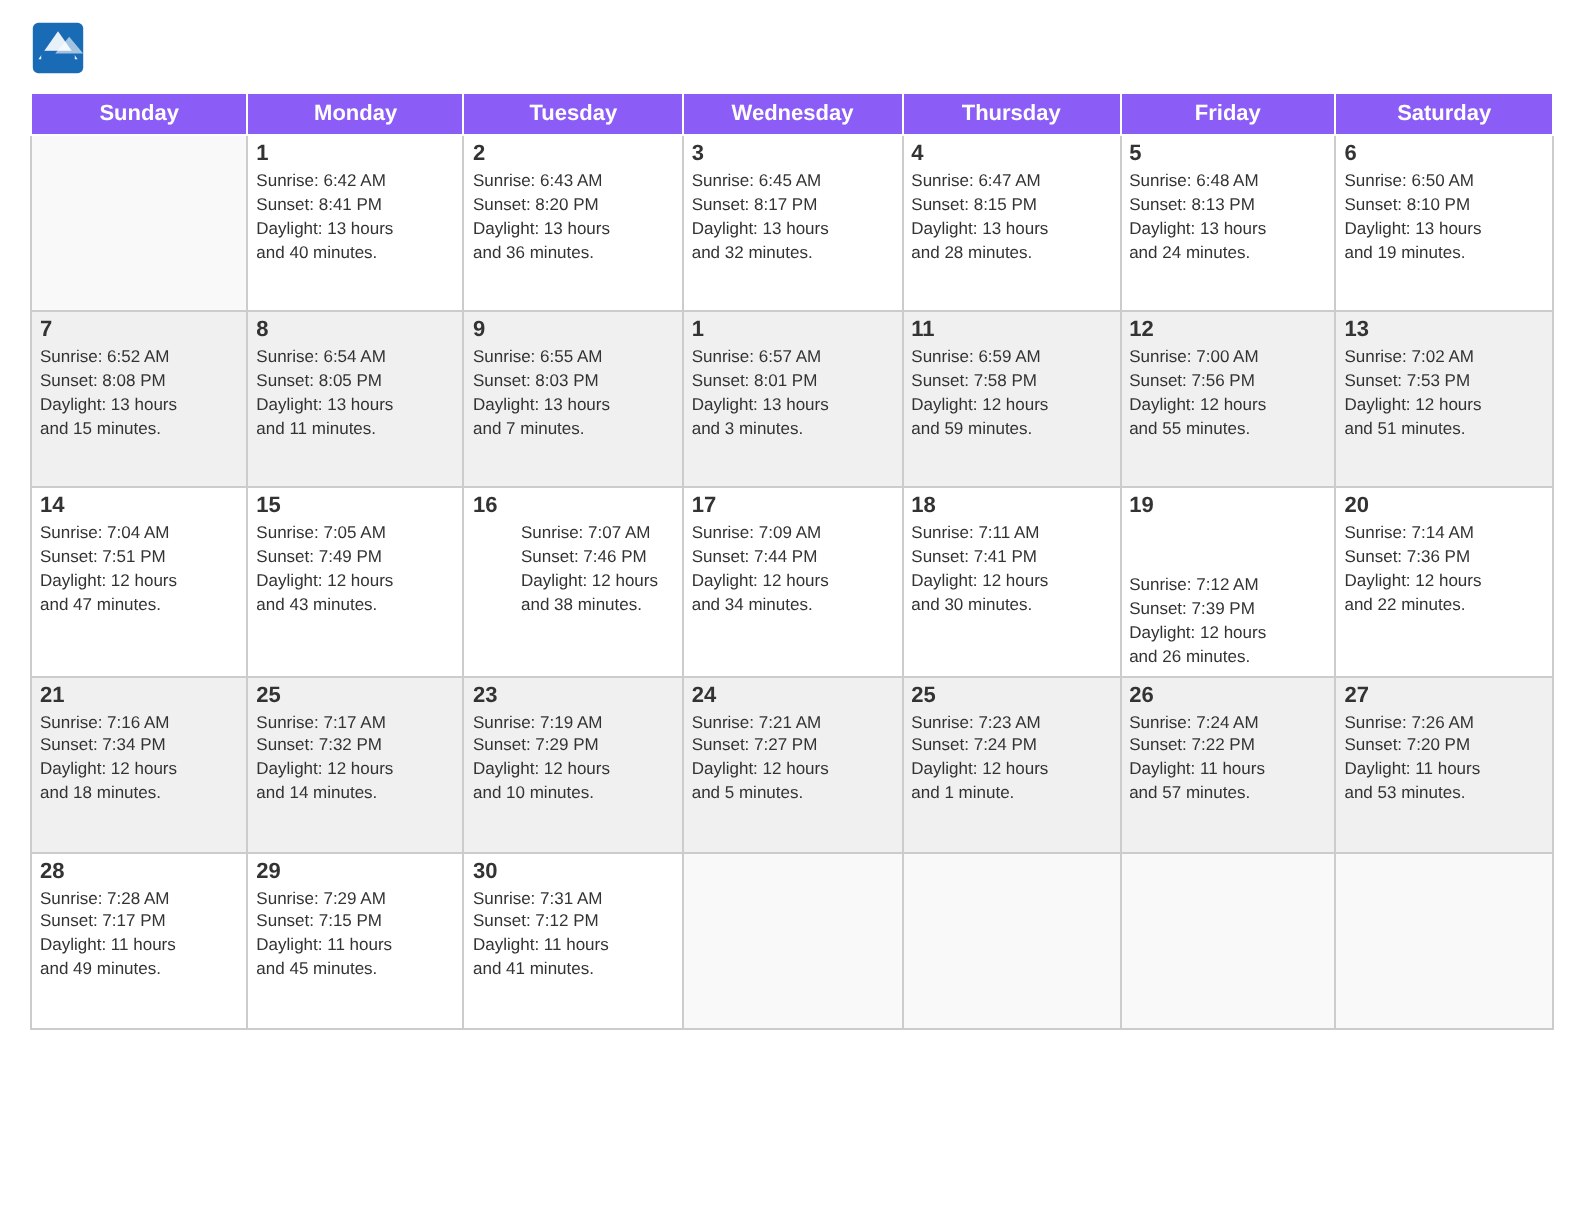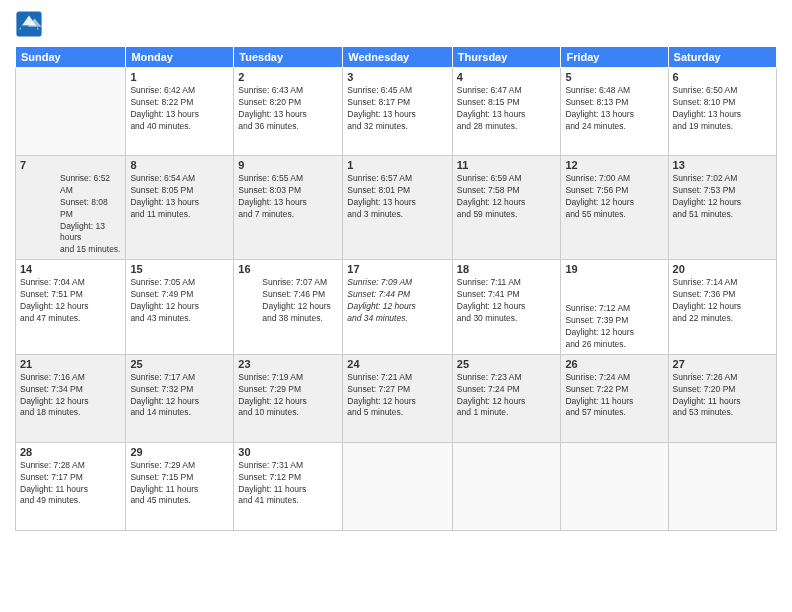--- a/index.html
+++ b/index.html
@@ -51,24 +51,24 @@
     .subtitle {
       font-size: 14px;
       color: #333;
     }
     .calendar {
       width: 100%;
       border-collapse: collapse;
       font-size: 9.5px;
     }
     .calendar thead th {
-      background-color: #3b82f6;
+      background-color: #8b5cf6;
       color: #fff;
       padding: 4px 5px;
-      text-align: left;
+      text-align: center;
       font-size: 11px;
       font-weight: bold;
       border: 1px solid #fff;
     }
     .calendar tbody td {
       border: 1px solid #ccc;
       vertical-align: top;
       padding: 3px 4px;
       width: 113px;
       height: 88px;
@@ -129,21 +129,21 @@
           <th>Friday</th>
           <th>Saturday</th>
         </tr>
     </thead>
     <tbody id="calendar-body">
     <tr>
           <td class="empty-cell"></td>
           <td>
             <div class="day-number">1</div>
             <div class="day-info" style="white-space: pre-line;">Sunrise: 6:42 AM
-Sunset: 8:22 PM
+Sunset: 8:41 PM
 Daylight: 13 hours
 and 40 minutes.</div>
           </td>
           <td>
             <div class="day-number">2</div>
             <div class="day-info" style="white-space: pre-line;">Sunrise: 6:43 AM
 Sunset: 8:20 PM
 Daylight: 13 hours
 and 36 minutes.</div>
           </td>
@@ -172,21 +172,21 @@
             <div class="day-number">6</div>
             <div class="day-info" style="white-space: pre-line;">Sunrise: 6:50 AM
 Sunset: 8:10 PM
 Daylight: 13 hours
 and 19 minutes.</div>
           </td>
         </tr>
         <tr class="shaded-row">
           <td>
             <div class="day-number">7</div>
-            <div class="day-info" style="white-space: pre-line; margin-left: 40px;">Sunrise: 6:52 AM
+            <div class="day-info" style="white-space: pre-line;">Sunrise: 6:52 AM
 Sunset: 8:08 PM
 Daylight: 13 hours
 and 15 minutes.</div>
           </td>
           <td>
             <div class="day-number">8</div>
             <div class="day-info" style="white-space: pre-line;">Sunrise: 6:54 AM
 Sunset: 8:05 PM
 Daylight: 13 hours
 and 11 minutes.</div>
@@ -244,21 +244,21 @@
           </td>
           <td>
             <div class="day-number">16</div>
             <div class="day-info" style="white-space: pre-line; margin-left: 24px;">Sunrise: 7:07 AM
 Sunset: 7:46 PM
 Daylight: 12 hours
 and 38 minutes.</div>
           </td>
           <td>
             <div class="day-number">17</div>
-            <div class="day-info" style="white-space: pre-line; font-style: italic;">Sunrise: 7:09 AM
+            <div class="day-info" style="white-space: pre-line;">Sunrise: 7:09 AM
 Sunset: 7:44 PM
 Daylight: 12 hours
 and 34 minutes.</div>
           </td>
           <td>
             <div class="day-number">18</div>
             <div class="day-info" style="white-space: pre-line;">Sunrise: 7:11 AM
 Sunset: 7:41 PM
 Daylight: 12 hours
 and 30 minutes.</div>

